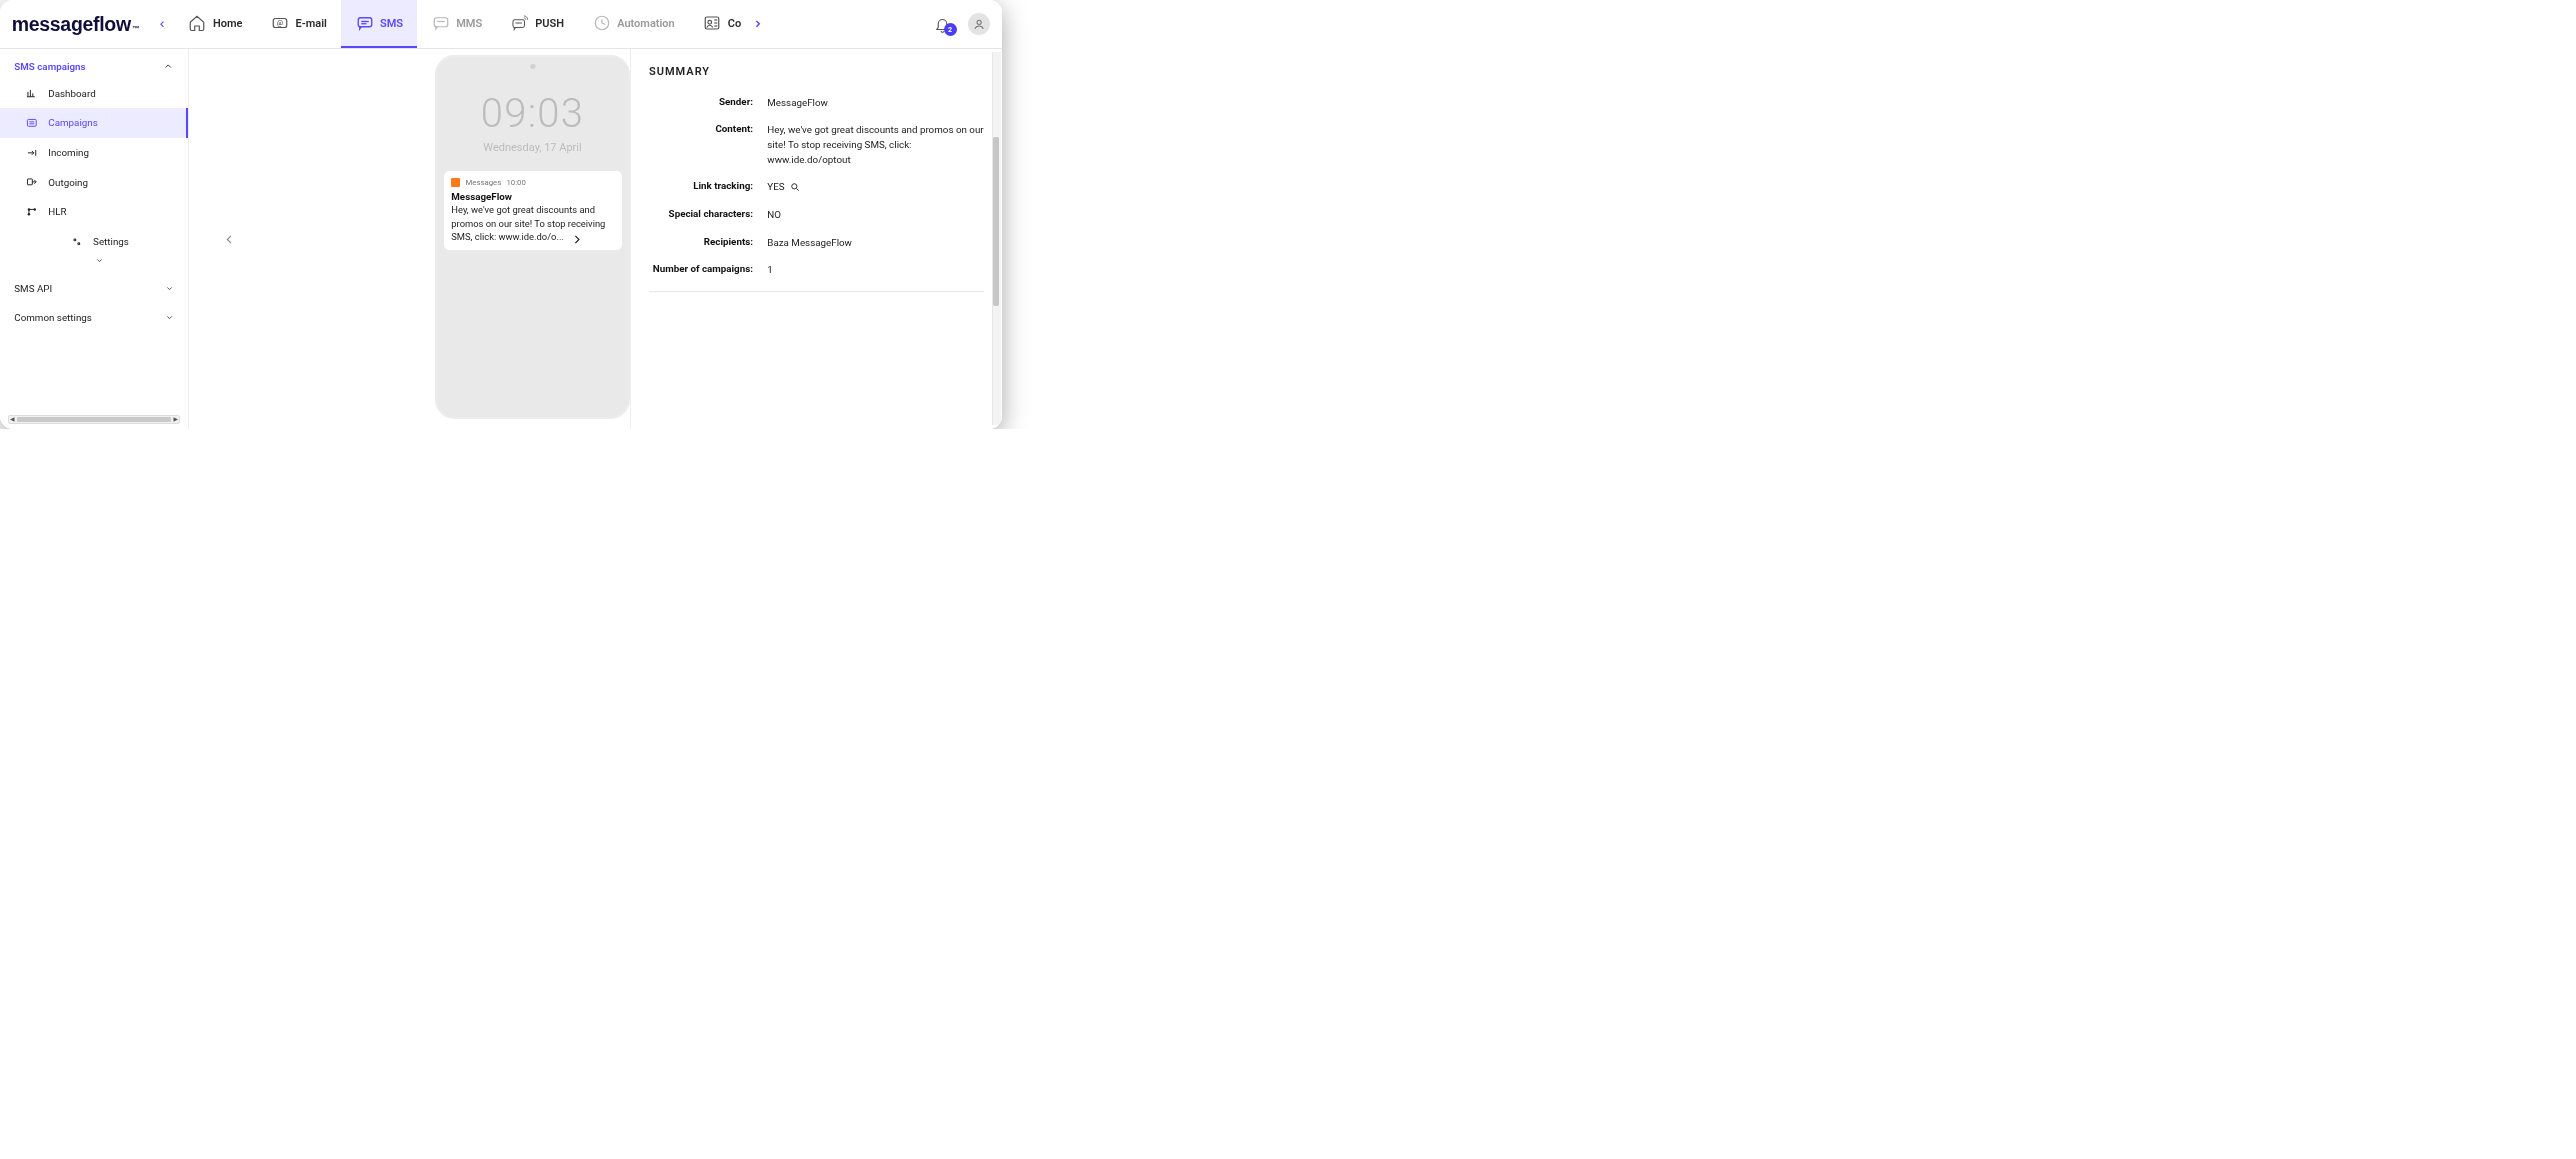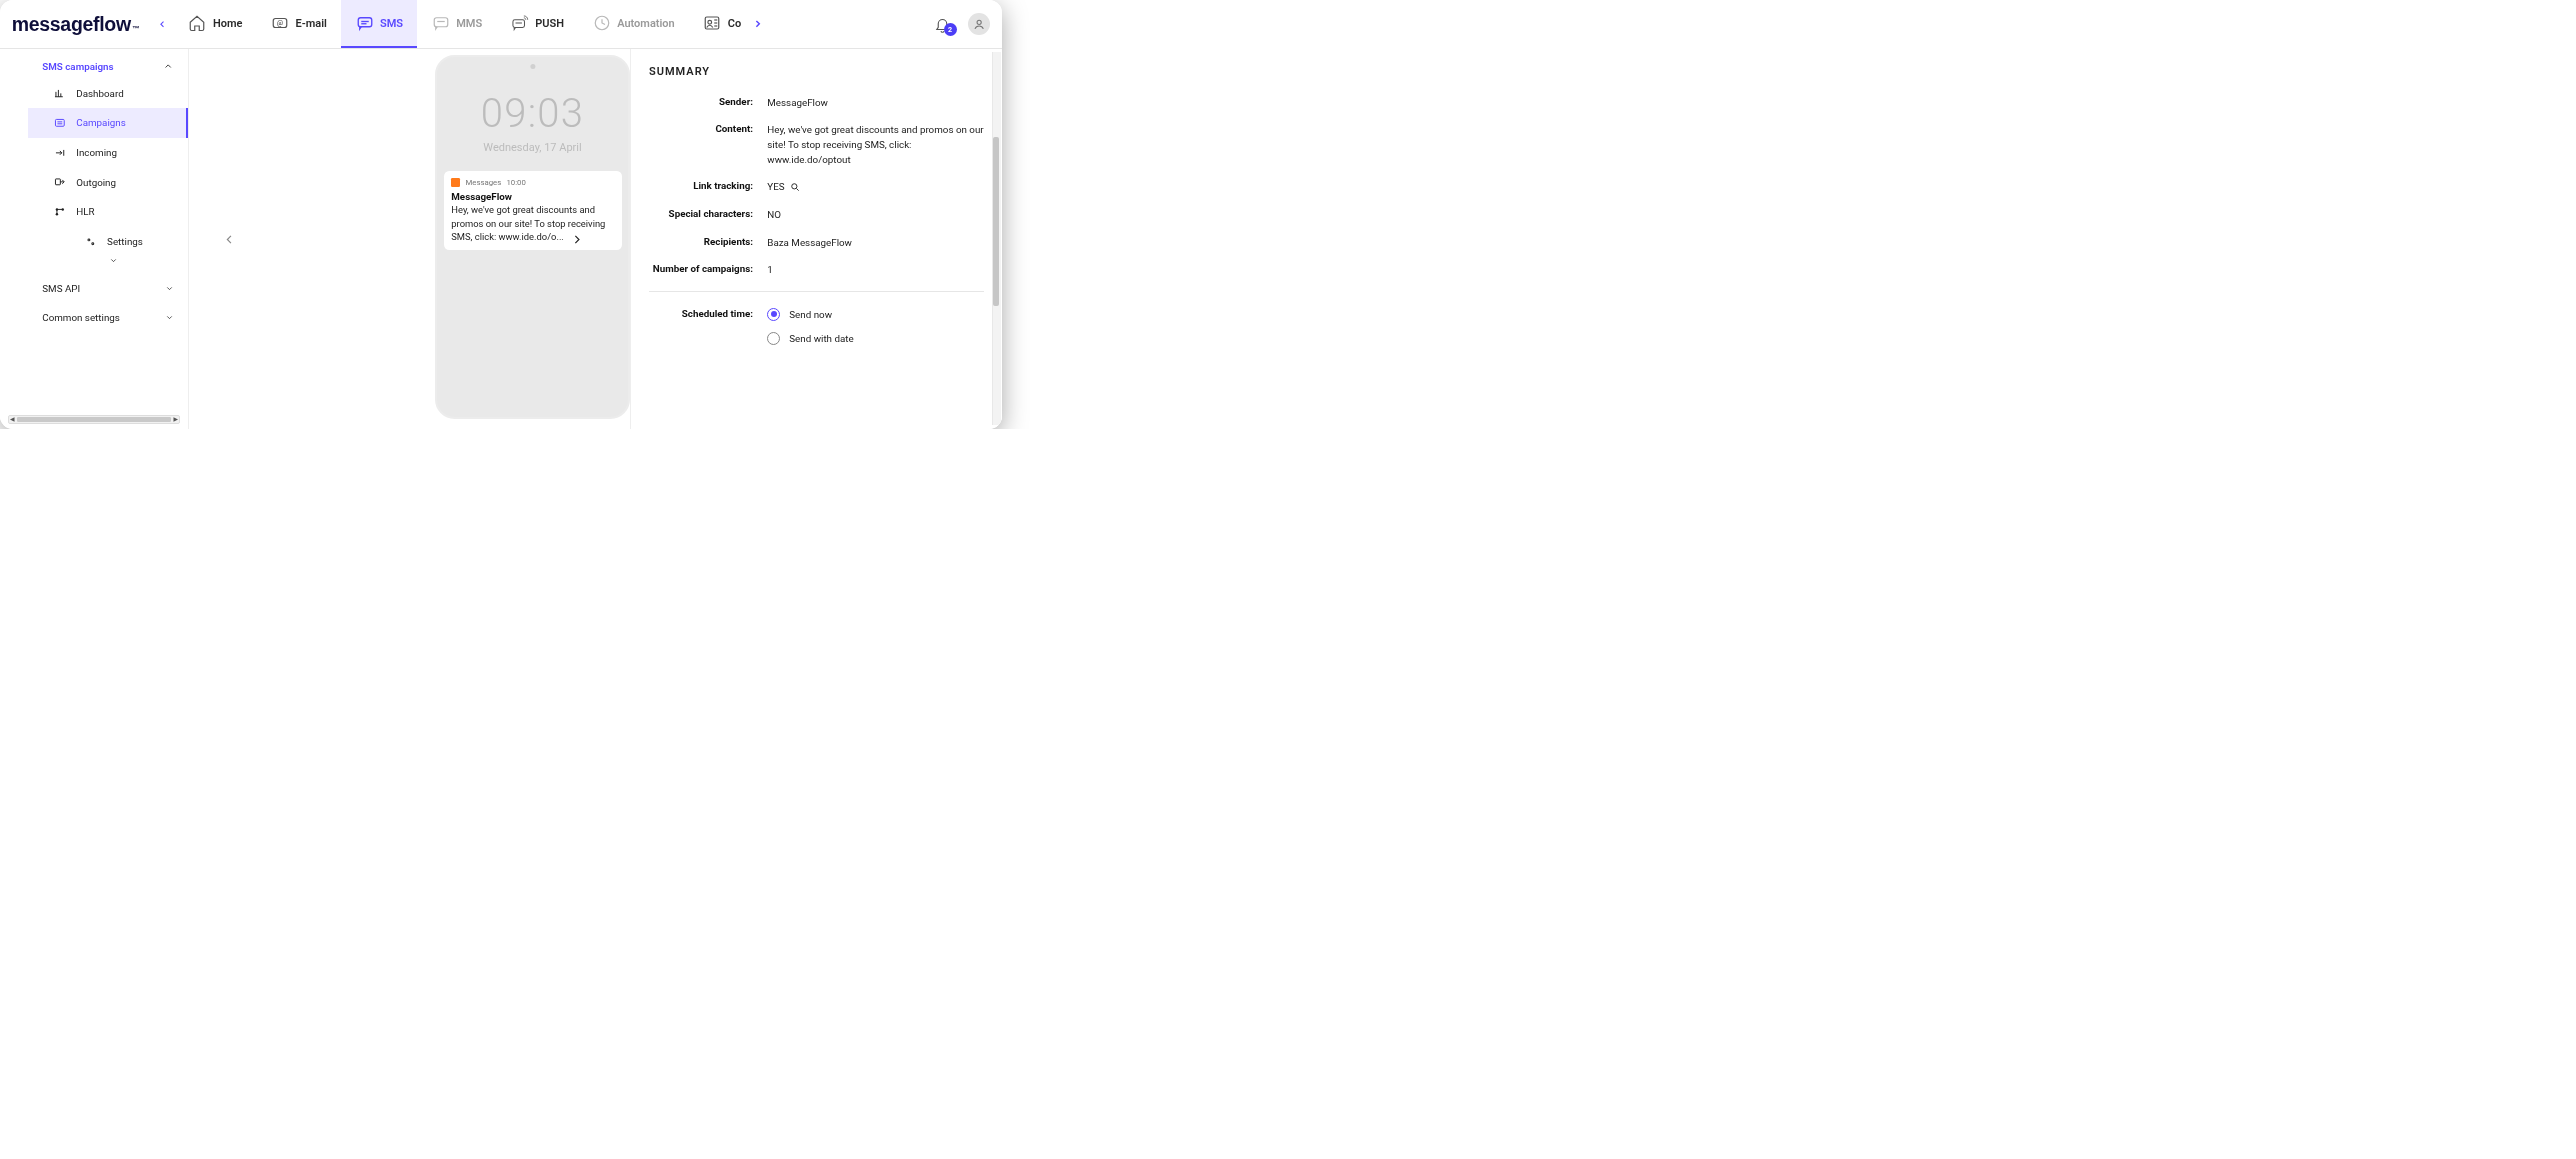--- a/index.html
+++ b/index.html
@@ -67,21 +67,21 @@
   }
   .avatar-circle {
     width:22px; height:22px; border-radius:50%; background:#e3e3e3;
     display:flex; align-items:center; justify-content:center; color:#6b6b6b; cursor:pointer;
   }
 
   
   .body { flex:1; display:flex; overflow:hidden; }
   .sidebar {
     width:189px; border-right:0.7px solid #eee; background:#fff;
-    display:flex; flex-direction:column; position:relative;padding-left:28px;
+    display:flex; flex-direction:column; position:relative;
   }
   .side-section-header {
     display:flex; align-items:center; justify-content:space-between;
     padding:11.7px 14.3px 6.5px 14.3px; color:#5948ff; font-weight:600; font-size:9.8px;
     cursor:pointer;
   }
   .side-item {
     display:flex; align-items:center; gap:9px; padding:9px 14.3px 9px 25px;
     font-size:9.8px; color:#222; cursor:pointer;
   }
@@ -440,35 +440,20 @@
           <div class="k">Recipients:</div>
           <div class="v">Baza MessageFlow</div>
         </div>
         <div class="kv">
           <div class="k">Number of campaigns:</div>
           <div class="v">1</div>
         </div>
 
         <hr class="divider">
 
-        <div class="kv" style="align-items:flex-start;">
-          <div class="k">Scheduled time:</div>
-          <div style="flex:1;">
-            <div class="radio-row">
-              <span class="radio">
-                  <span class="dot"></span>
-                </span>
-              <span class="radio-label">Send now</span>
-            </div>
-            <div class="radio-row">
-              <span class="radio off"></span>
-              <span class="radio-label">Send with date</span>
-            </div>
-          </div>
-        </div>
       </div>
 
     </div>
   </div>
 
   <div class="vscroll">
     <div class="track"></div>
     <div class="thumb"></div>
   </div>
 

